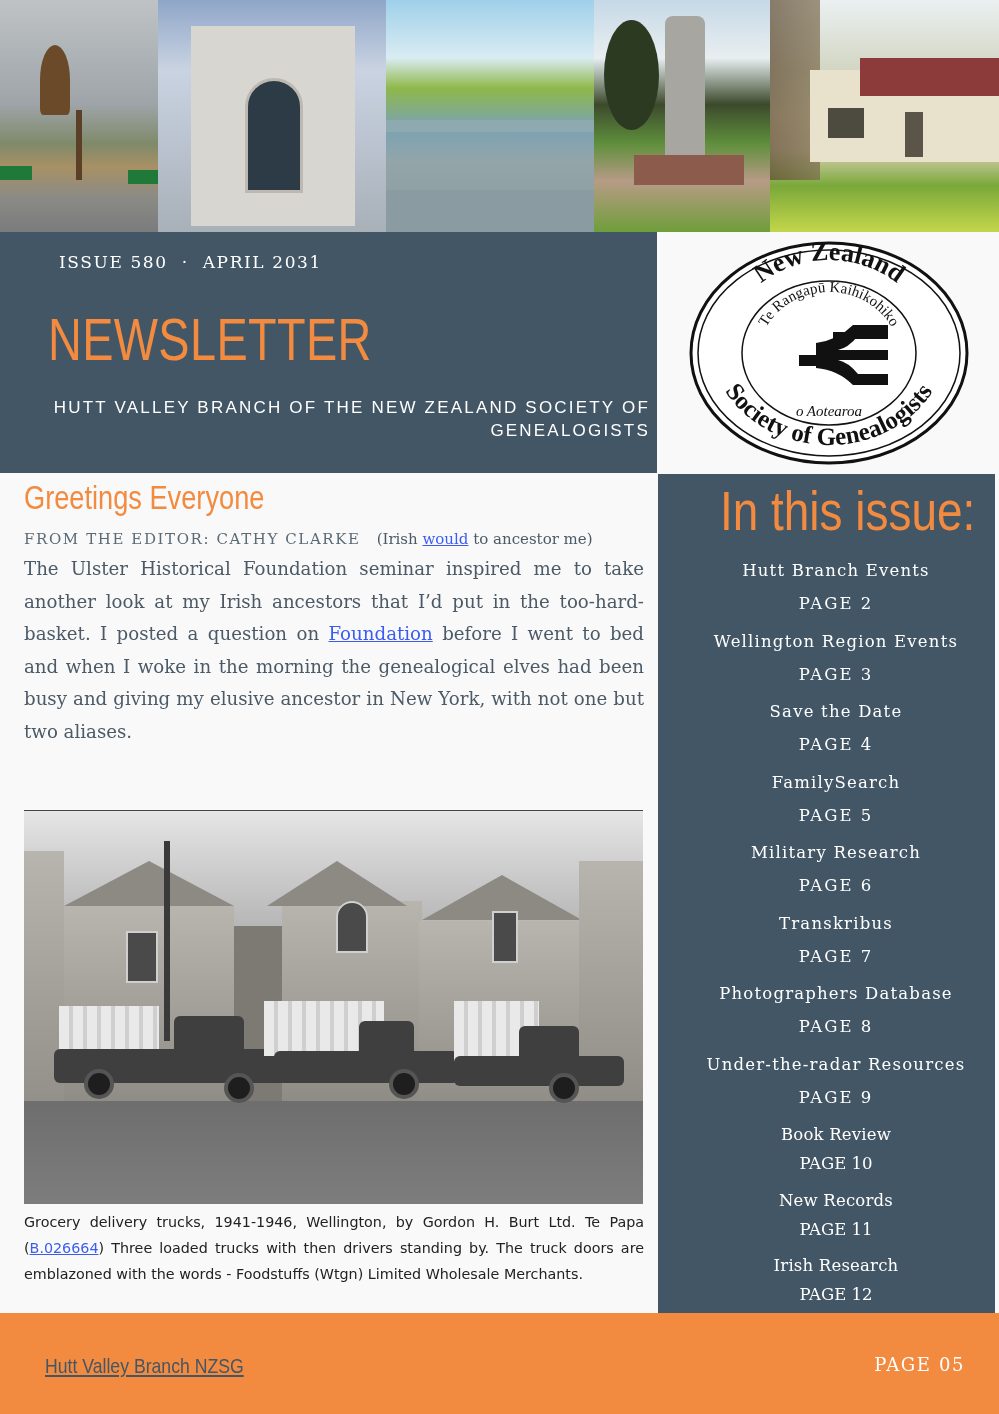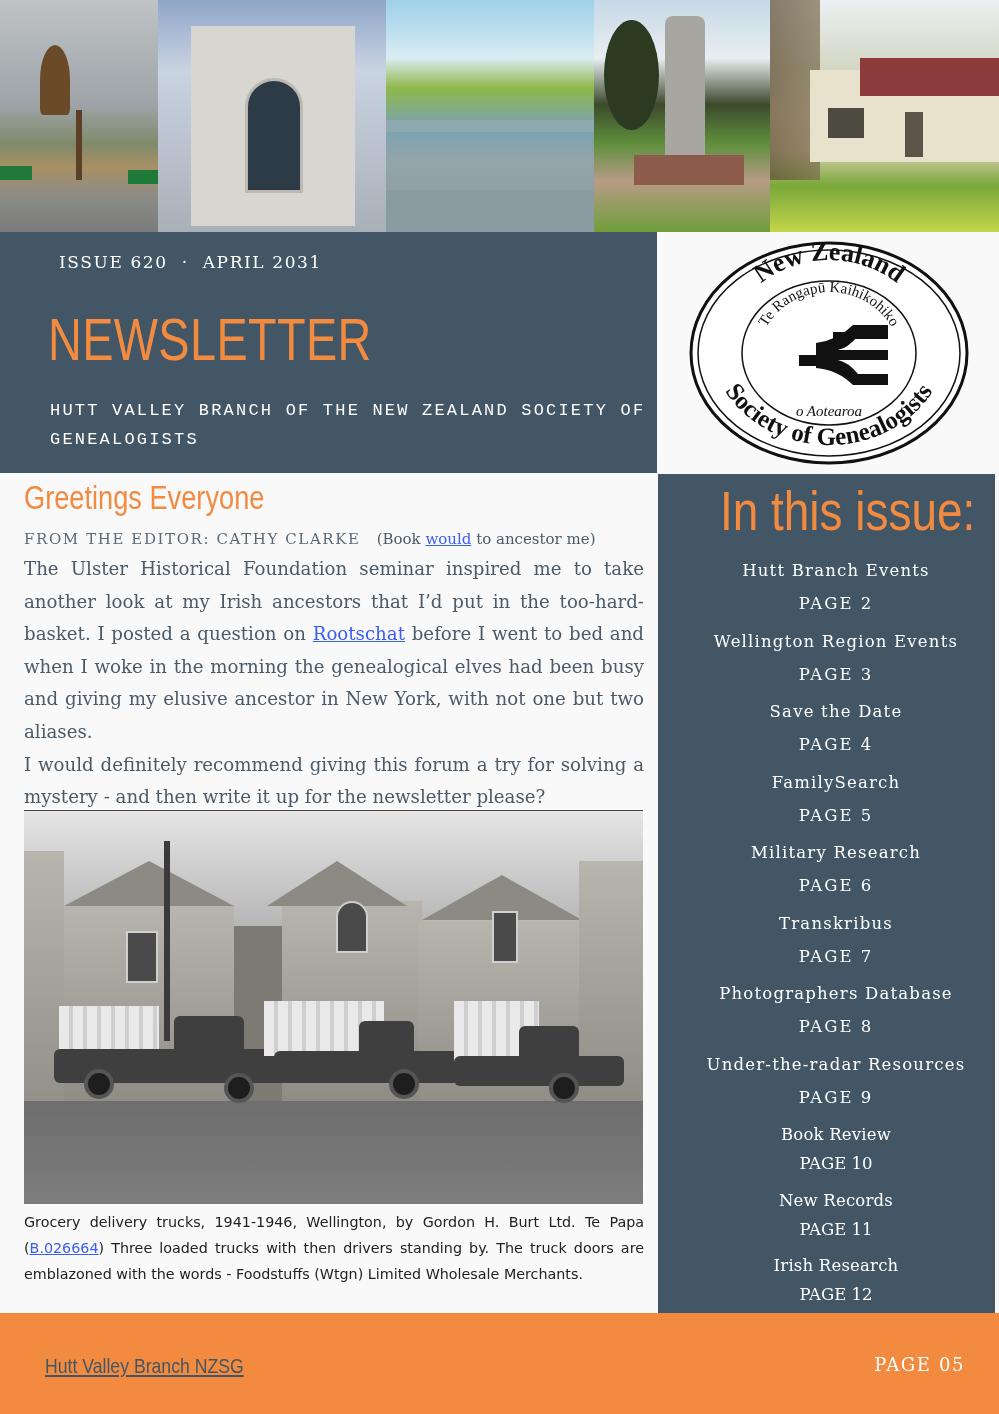--- a/index.html
+++ b/index.html
@@ -29,21 +29,21 @@
   .p5 .house { position: absolute; left: 40px; top: 70px; width: 189px; height: 92px; background: #e8e2cc; }
   .p5 .win { position: absolute; left: 58px; top: 108px; width: 36px; height: 30px; background: #4d4a40; }
   .p5 .door { position: absolute; left: 135px; top: 112px; width: 18px; height: 45px; background: #5b5448; }
   .p5 .tree { position: absolute; left: 0; top: 0; width: 50px; height: 180px; background: linear-gradient(90deg,#5d4a32,#7a6a4c); opacity: .7; }
 
   
   .header-panel { position: absolute; left: 0; top: 232px; width: 657px; height: 241px; background: #435666; }
   .issue-line { position: absolute; left: 59px; top: 252px; color: #ffffff; font-family: "DejaVu Serif", serif; font-size: 17px; letter-spacing: 1.6px; font-weight: 300; }
   .issue-line .sep { margin: 0 14px; }
   .title { position: absolute; left: 48px; top: 310px; color: #f28b40; font-family: "Liberation Sans Narrow", "Liberation Sans", sans-serif; font-size: 60px; transform: scaleX(0.78); transform-origin: left top; letter-spacing: 0.5px; font-weight: 400; line-height: 1; }
-  .subtitle { position: absolute; left: 50px; top: 396px; width: 600px; color: #ffffff; font-family: Liberation Mono, monospace; font-size: 17px; letter-spacing: 2.2px; line-height: 29px; font-weight: 300; }
+  .subtitle { position: absolute; left: 50px; top: 396px; width: 600px; color: #ffffff; font-family: Liberation Sans, sans-serif; font-size: 17px; letter-spacing: 2.2px; line-height: 23px; font-weight: 300; text-align: right; }
 
   
   .logo-area { position: absolute; left: 658px; top: 232px; width: 341px; height: 242px; background: #f9f9f9; }
   .logo-svg { position: absolute; left: 30px; top: 8px; }
 
   
   .main { position: absolute; left: 0; top: 474px; width: 657px; height: 839px; background: #f9f9f9; }
   .greeting { position: absolute; left: 24px; top: 478px; color: #f28b40; font-family: "Liberation Sans Narrow", "Liberation Sans", sans-serif; font-size: 34px; transform: scaleX(0.8); transform-origin: left top; }
   .editor-line { position: absolute; left: 24px; top: 530px; color: #5a6a77; font-family: "DejaVu Serif", serif; font-size: 15px; letter-spacing: 1.6px; white-space: nowrap; }
   .editor-line .click { letter-spacing: 0; font-size: 15px; margin-left: 16px; color: #4b5a66; }
@@ -107,21 +107,21 @@
     <div class="tree"></div>
       <div class="house"></div>
       <div class="roof"></div>
       <div class="win"></div>
       <div class="door"></div>
   </div>
 </div>
 
 <div class="header-panel"></div>
 <div class="issue-line">
-  <span>ISSUE 620</span><span class="sep">·</span><span>APRIL 2031</span>
+  <span>ISSUE 580</span><span class="sep">·</span><span>APRIL 2031</span>
 </div>
 <div class="title">NEWSLETTER</div>
 <div class="subtitle">HUTT VALLEY BRANCH OF THE NEW ZEALAND SOCIETY OF GENEALOGISTS</div>
 
 <div class="logo-area">
   <svg class="logo-svg" width="282" height="226" viewBox="0 0 282 226">
     <defs>
       <path id="arcTop" d="M 40 110 A 101 90 0 0 1 242 110"></path>
       <path id="arcBot" d="M 22 100 A 119 105 0 0 0 260 100"></path>
       <path id="arcInTop" d="M 70 118 A 71 66 0 0 1 212 118"></path>
@@ -138,25 +138,24 @@
       <rect x="111" y="115" width="20" height="11"></rect>
       <path d="M 128 103 Q 150 100 165 85 L 200 85 L 200 96 L 170 96 Q 160 108 150 110 L 200 110 L 200 120 L 150 120 Q 160 122 170 134 L 200 134 L 200 145 L 165 145 Q 150 130 128 128 Z"></path>
       <rect x="145" y="92" width="55" height="7"></rect>
     </g>
   </svg>
 </div>
 
 <div class="main"></div>
 <div class="greeting">Greetings Everyone</div>
 <div class="editor-line">
-  <span>FROM THE EDITOR: CATHY CLARKE</span><span class="click"><span>(Book </span><a class="link" href="#">would</a><span> to ancestor me)</span></span>
+  <span>FROM THE EDITOR: CATHY CLARKE</span><span class="click"><span>(Irish </span><a class="link" href="#">would</a><span> to ancestor me)</span></span>
 </div>
 <div class="body-text">
-  <p><span>The Ulster Historical Foundation seminar inspired me to take another look at my Irish ancestors that I’d put in the too-hard-basket. I posted a question on </span><a class="link" href="#">Rootschat</a><span> before I went to bed and when I woke in the morning the genealogical elves had been busy and giving my elusive ancestor in New York, with not one but two aliases.</span></p>
-  <p class="last">I would definitely recommend giving this forum a try for solving a mystery - and then write it up for the newsletter please?</p>
+  <p><span>The Ulster Historical Foundation seminar inspired me to take another look at my Irish ancestors that I’d put in the too-hard-basket. I posted a question on </span><a class="link" href="#">Foundation</a><span> before I went to bed and when I woke in the morning the genealogical elves had been busy and giving my elusive ancestor in New York, with not one but two aliases.</span></p>
 </div>
 
 <div class="photo-box">
   <div class="ph-house" style="left:0;top:40px;width:40px;height:280px;"></div>
   <div class="ph-house" style="left:40px;top:95px;width:170px;height:200px;"></div>
   <div class="ph-roof" style="left:40px;top:50px;"></div>
   <div class="ph-win" style="left:102px;top:120px;width:32px;height:52px;"></div>
   <div class="ph-house" style="left:210px;top:115px;width:50px;height:180px;background:#7d7a74;"></div>
   <div class="ph-house" style="left:258px;top:90px;width:140px;height:200px;"></div>
   <div class="ph-roof" style="left:243px;top:50px;border-left-width:70px;border-right-width:70px;"></div>

